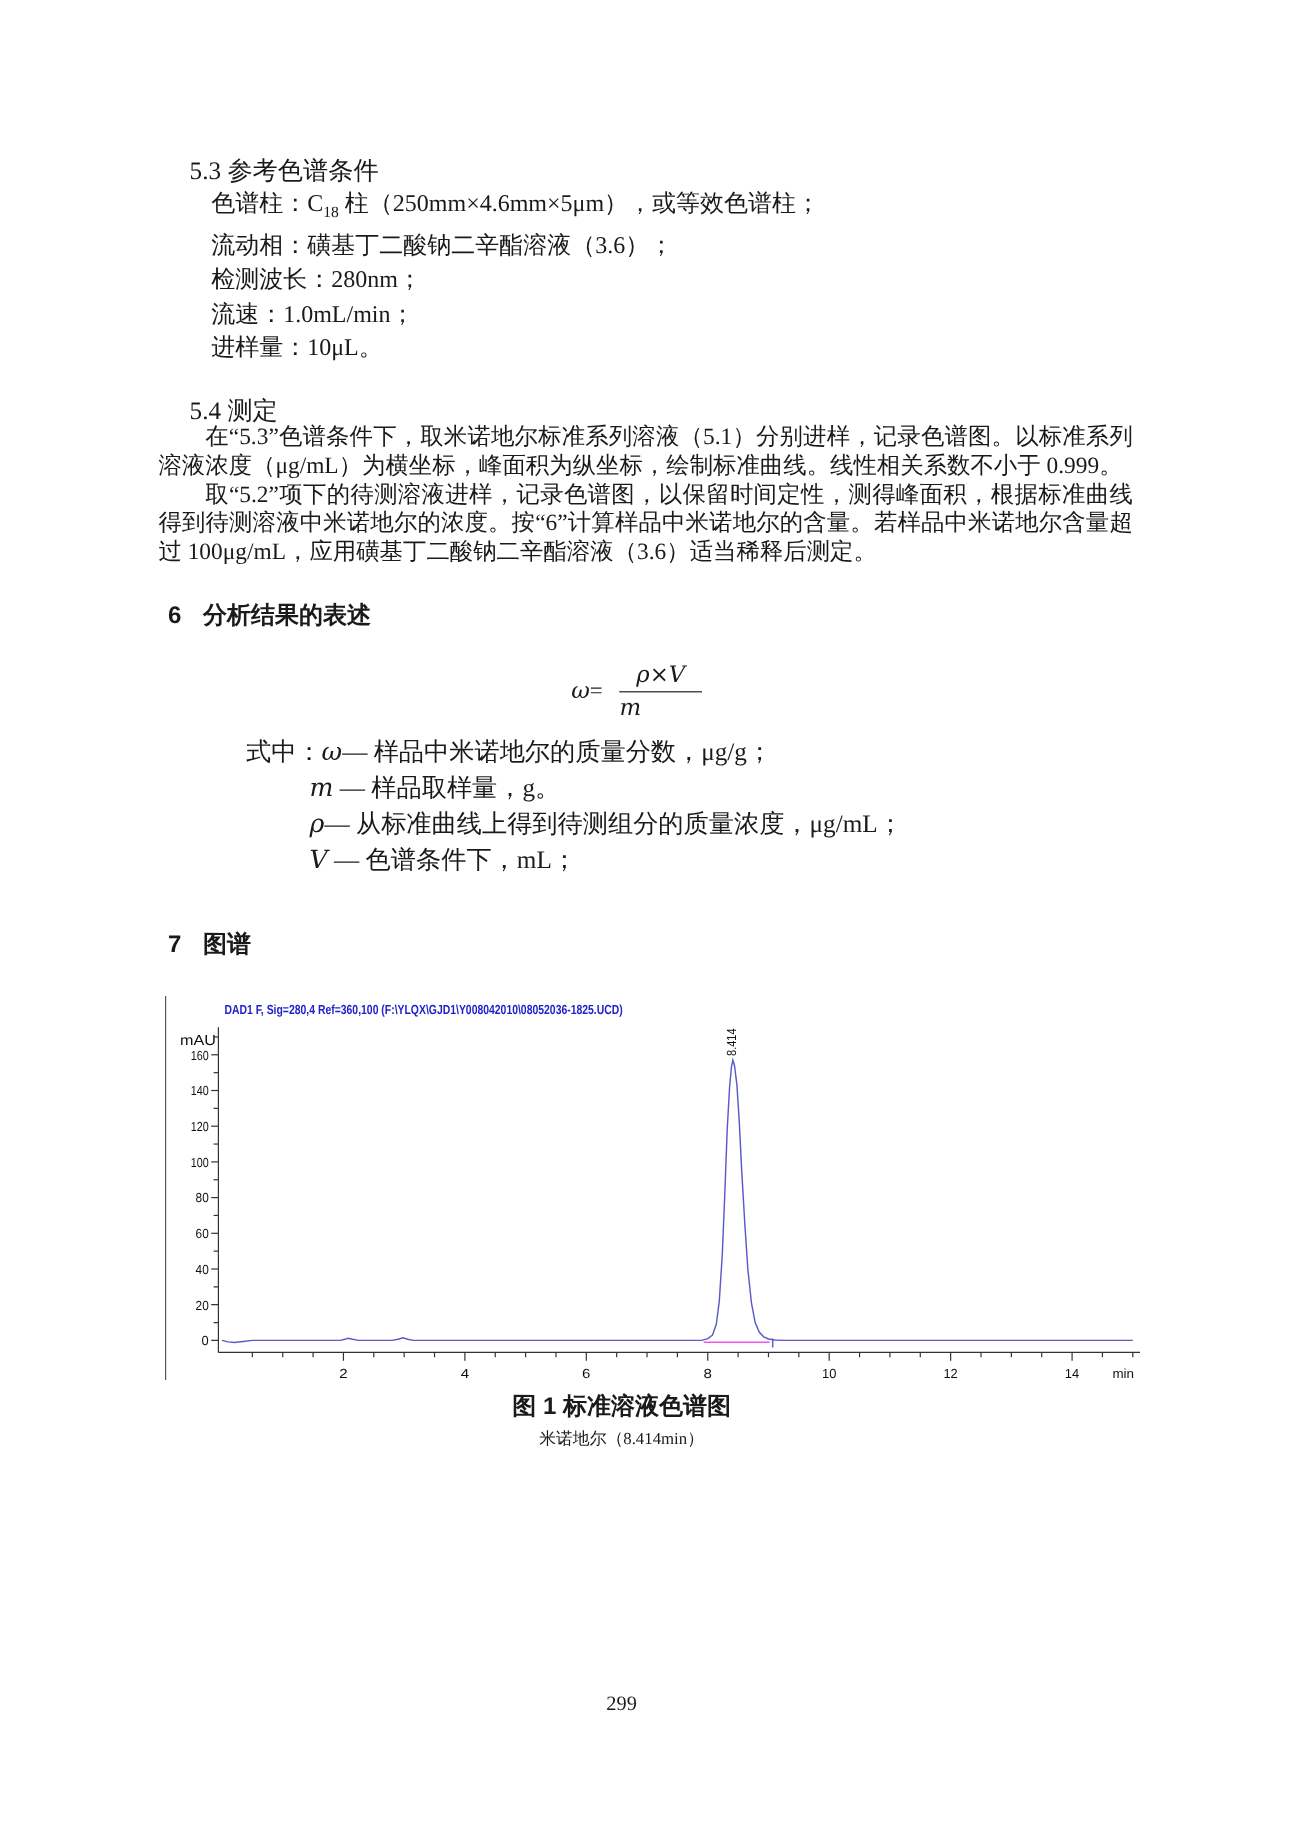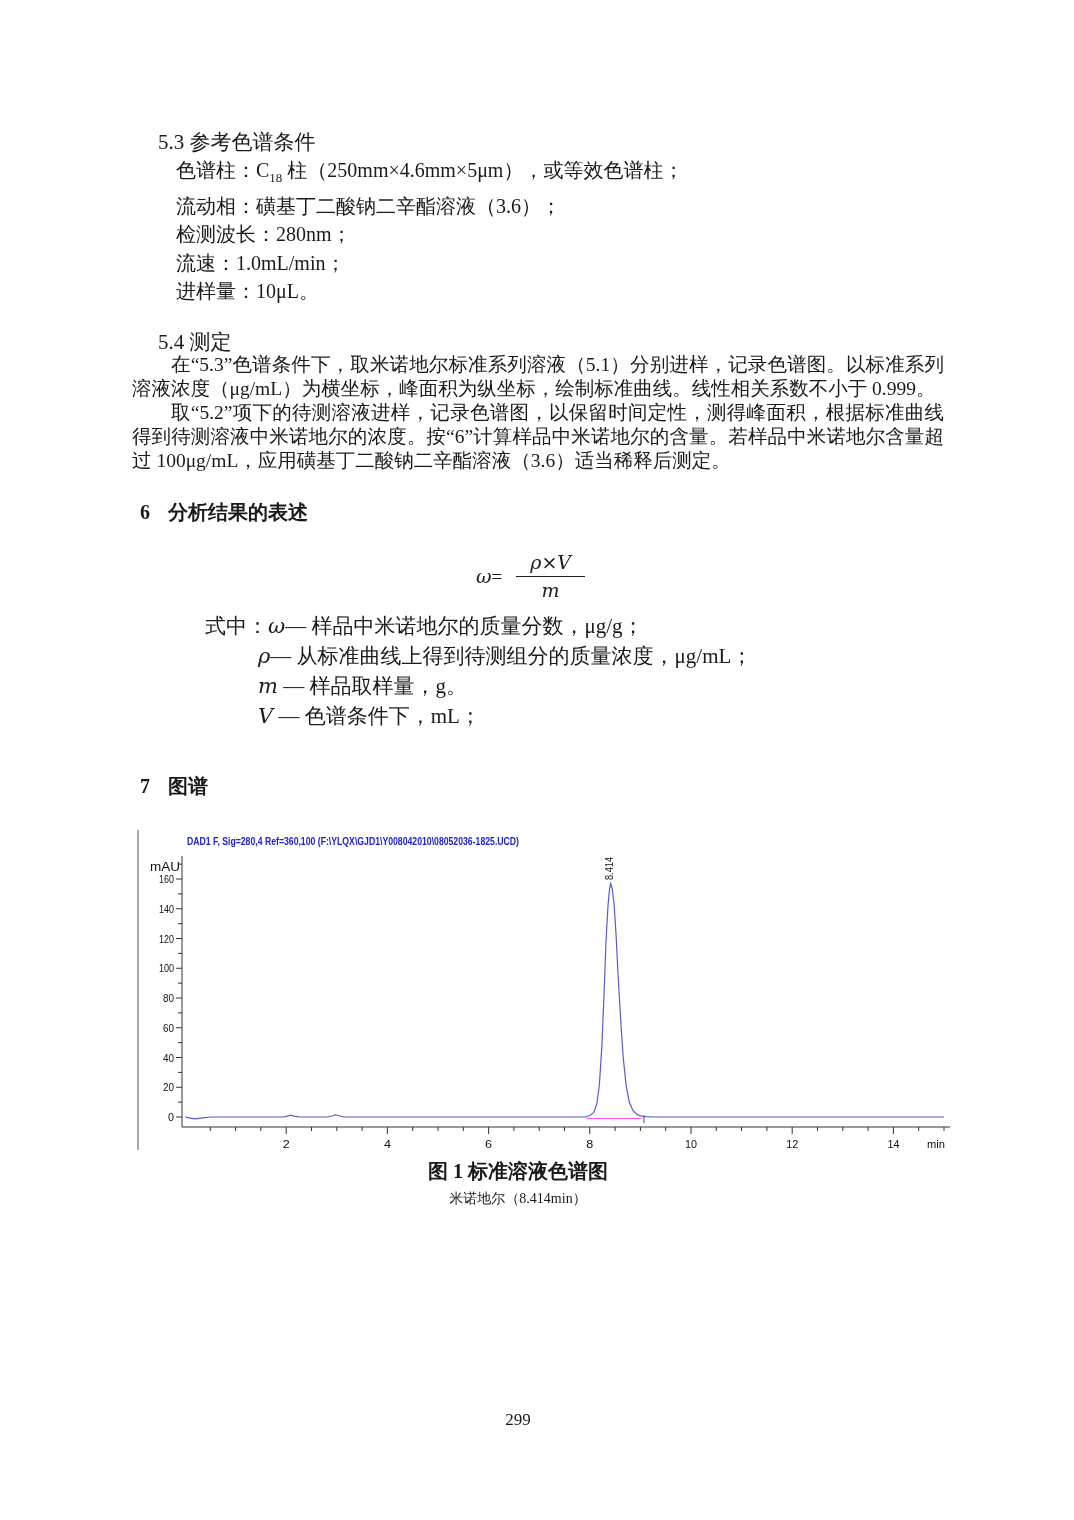--- a/index.html
+++ b/index.html
@@ -1,31 +1,31 @@
 <!DOCTYPE html>
 <html><head>
 <meta charset="utf-8">
 <style>
   html,body{margin:0;padding:0;background:#ffffff;}
   .page{position:relative;width:1074px;height:1520px;background:#fff;overflow:hidden;
         font-family:"Liberation Serif","DejaVu Serif",serif;color:#1a1a1a;}
   .abs{position:absolute;}
   .h-serif{font-size:21px;}
-  .h-sans{font-family:Liberation Serif, serif;font-weight:700;font-size:20px;}
+  .h-sans{font-family:Liberation Sans, sans-serif;font-weight:700;font-size:20px;}
   .hgap{margin-left:18px;}
   #h53{left:158px;top:128px;}
   #conds{left:176px;top:156px;font-size:20px;line-height:28.2px;}
   #conds sub{font-size:13px;}
   #h54{left:158px;top:328px;}
   #paras{left:132px;top:353px;width:812px;font-size:19.5px;line-height:23.9px;text-align:justify;}
   #paras p{margin:0;text-indent:2em;}
   #h6{left:140px;top:499px;}
   #formula{left:476px;top:551px;display:flex;align-items:center;font-size:19px;}
   .f-lhs i{font-family:"DejaVu Serif",serif;}
-  .frac{display:inline-flex;flex-direction:column;align-items:center;margin-left:14px;font-style:italic;
+  .frac{display:inline-flex;flex-direction:column;align-items:flex-start;margin-left:14px;font-style:italic;
         font-family:"DejaVu Serif",serif;}
   .frac .num{padding:0 14px 3px;border-bottom:1.6px solid #222;}
   .frac .den{padding-top:2px;}
   #defs{left:205px;top:612px;font-size:21px;line-height:29.9px;}
   #defs .indent{padding-left:53px;}
   .sym{font-family:"DejaVu Serif",serif;font-style:italic;}
   #repeat{left:132px;top:726px;width:812px;font-size:19.5px;text-indent:2em;}
   #h7{left:140px;top:773px;}
   #chrom{left:130px;top:818px;}
   .center{left:0;width:1036px;text-align:center;}
@@ -62,22 +62,22 @@
   <div class="abs" id="formula">
     <span class="f-lhs"><i>ω</i><span>=</span></span>
     <span class="frac">
       <span class="num">ρ×V</span>
       <span class="den">m</span>
     </span>
   </div>
 
   <div class="abs" id="defs">
     <div><span>式中：</span><span class="sym">ω</span><span>— </span><span>样品中米诺地尔的质量分数，μg/g；</span></div>
+    <div class="indent"><span class="sym">m</span><span> — </span><span>样品取样量，g。</span></div>
     <div class="indent"><span class="sym">ρ</span><span>— </span><span>从标准曲线上得到待测组分的质量浓度，μg/mL；</span></div>
-    <div class="indent"><span class="sym">m</span><span> — </span><span>样品取样量，g。</span></div>
     <div class="indent"><span class="sym">V</span><span> — </span><span>色谱条件下，mL；</span></div>
   </div>
 
 
   <div class="abs h-sans" id="h7">
     <span>7</span><span class="hgap">图谱</span>
   </div>
 
   <svg class="abs" id="chrom" width="840" height="335" viewBox="0 0 840 335">
       <line x1="8" y1="12" x2="8" y2="332" stroke="#555" stroke-width="1"></line>

